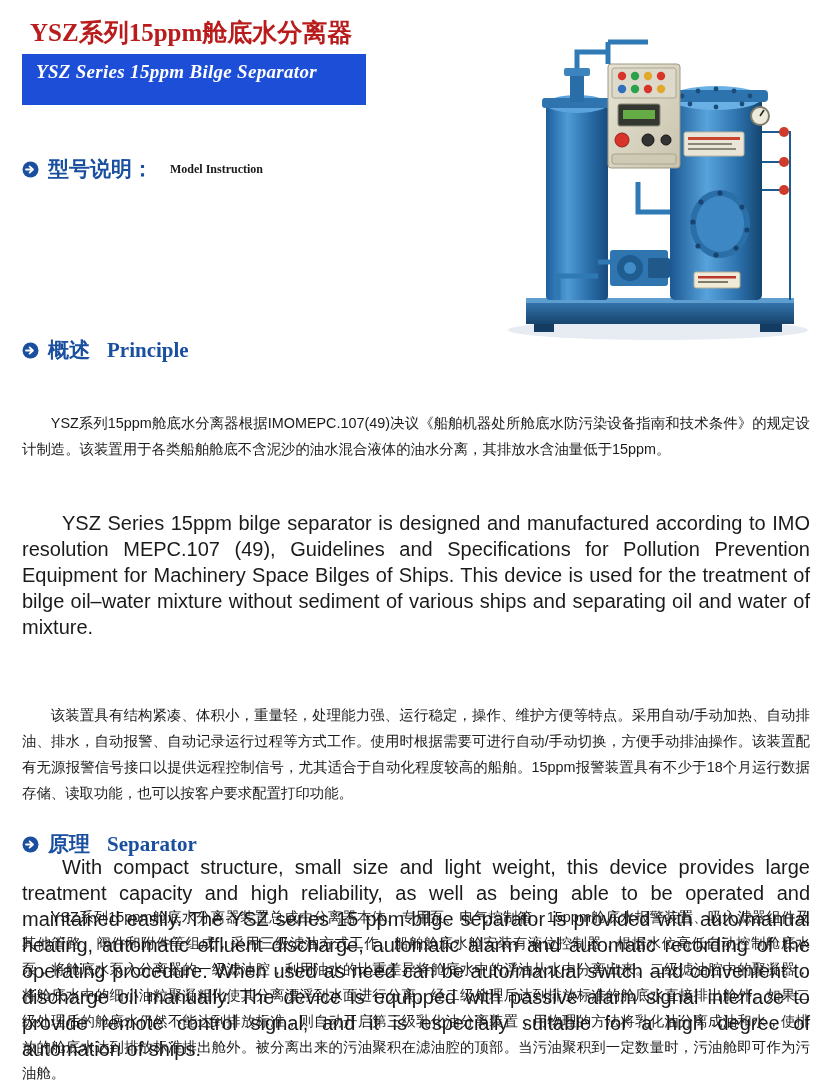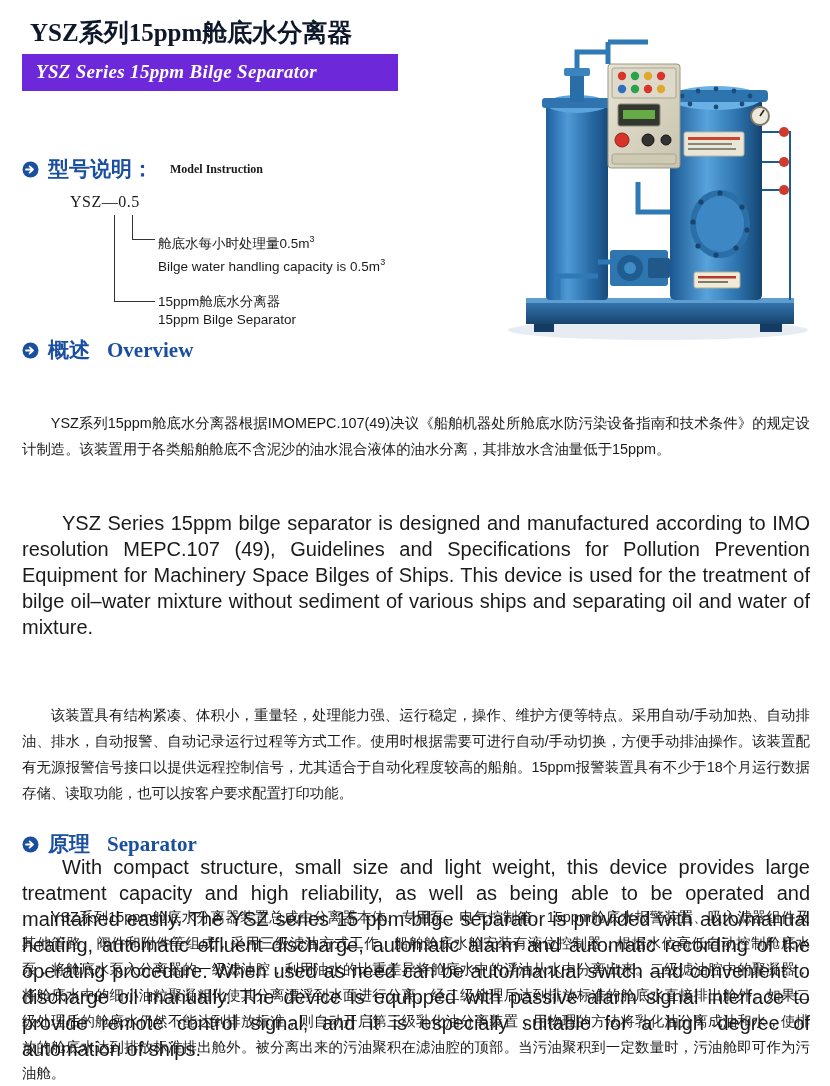--- a/index.html
+++ b/index.html
@@ -27,35 +27,35 @@
   .header {
     position: absolute;
     top: 18px;
     left: 22px;
     width: 470px;
   }
   .title-cn {
     font-family: "Liberation Serif", serif;
     font-weight: bold;
     font-size: 25px;
-    color: #0f172a;
+    color: #b91c1c;
     letter-spacing: 0px;
     line-height: 30px;
     margin: 0 0 6px 8px;
     white-space: nowrap;
   }
   .title-en-bar {
-    background: #6d28d9;
+    background: #1d4ed8;
     color: #ffffff;
     font-family: "Liberation Serif", serif;
     font-weight: bold;
     font-style: italic;
     font-size: 19px;
-    padding: 7px 10px 8px 14px;
-    width: 376px;
+    padding: 7px 10px 22px 14px;
+    width: 344px;
     box-sizing: border-box;
     letter-spacing: 0.3px;
   }
 
   
   .photo {
     position: absolute;
     top: 12px;
     left: 498px;
     width: 318px;
@@ -293,45 +293,32 @@
       <span class="bullet-icon">
         <svg width="17" height="17" viewBox="0 0 17 17" xmlns="http://www.w3.org/2000/svg">
           <circle cx="8.5" cy="8.5" r="8" fill="#1a4fa0"></circle>
           <path d="M4 8.5 L10 8.5 M7.6 5.4 L11 8.5 L7.6 11.6" stroke="#ffffff" stroke-width="1.8" fill="none" stroke-linecap="round" stroke-linejoin="round"></path>
         </svg>
       </span>
       <span class="sec-cn">型号说明：</span>
       <span class="sec-en small">Model Instruction</span>
     </div>
 
-    <div class="model-diagram">
-      <div class="model-code">YSZ—0.5</div>
-      <div class="leader leader1"></div>
-      <div class="leader leader2"></div>
-      <div class="lbl lbl-1">
-        <div>舱底水每小时处理量0.5m<sup>3</sup></div>
-        <div>Bilge water handling capacity is 0.5m<sup>3</sup></div>
-      </div>
-      <div class="lbl lbl-2">
-        <div>15ppm舱底水分离器</div>
-        <div>15ppm Bilge Separator</div>
-      </div>
-    </div>
   </div>
 
   <div class="body-sec" id="overview-sec">
     <div class="sec-head">
       <span class="bullet-icon">
         <svg width="17" height="17" viewBox="0 0 17 17" xmlns="http://www.w3.org/2000/svg">
           <circle cx="8.5" cy="8.5" r="8" fill="#1a4fa0"></circle>
           <path d="M4 8.5 L10 8.5 M7.6 5.4 L11 8.5 L7.6 11.6" stroke="#ffffff" stroke-width="1.8" fill="none" stroke-linecap="round" stroke-linejoin="round"></path>
         </svg>
       </span>
       <span class="sec-cn">概述</span>
-      <span class="sec-en">Overview</span>
+      <span class="sec-en">Principle</span>
     </div>
     <div class="sec-body">
       <p class="para indent">YSZ系列15ppm舱底水分离器根据IMOMEPC.107(49)决议《船舶机器处所舱底水防污染设备指南和技术条件》的规定设计制造。该装置用于各类船舶舱底不含泥沙的油水混合液体的油水分离，其排放水含油量低于15ppm。</p>
       <p class="para en indent">YSZ Series 15ppm bilge separator is designed and manufactured according to IMO resolution MEPC.107 (49), Guidelines and Specifications for Pollution Prevention Equipment for Machinery Space Bilges of Ships. This device is used for the treatment of bilge oil–water mixture without sediment of various ships and separating oil and water of mixture.</p>
       <div class="gap"></div>
       <p class="para indent">该装置具有结构紧凑、体积小，重量轻，处理能力强、运行稳定，操作、维护方便等特点。采用自动/手动加热、自动排油、排水，自动报警、自动记录运行过程等方式工作。使用时根据需要可进行自动/手动切换，方便手动排油操作。该装置配有无源报警信号接口以提供远程控制信号，尤其适合于自动化程度较高的船舶。15ppm报警装置具有不少于18个月运行数据存储、读取功能，也可以按客户要求配置打印功能。</p>
       <p class="para en indent">With compact structure, small size and light weight, this device provides large treatment capacity and high reliability, as well as being able to be operated and maintained easily. The YSZ series 15 ppm bilge separator is provided with auto/manual heating, automatic effluent discharge, automatic alarm and automatic recording of the operating procedure. When used as need can be auto/manual switch and convenient to discharge oil manually. The device is equipped with passive alarm signal interface to provide remote control signal, and it is especially suitable for a high degree of automation of ships.</p>
     </div>
   </div>
 

